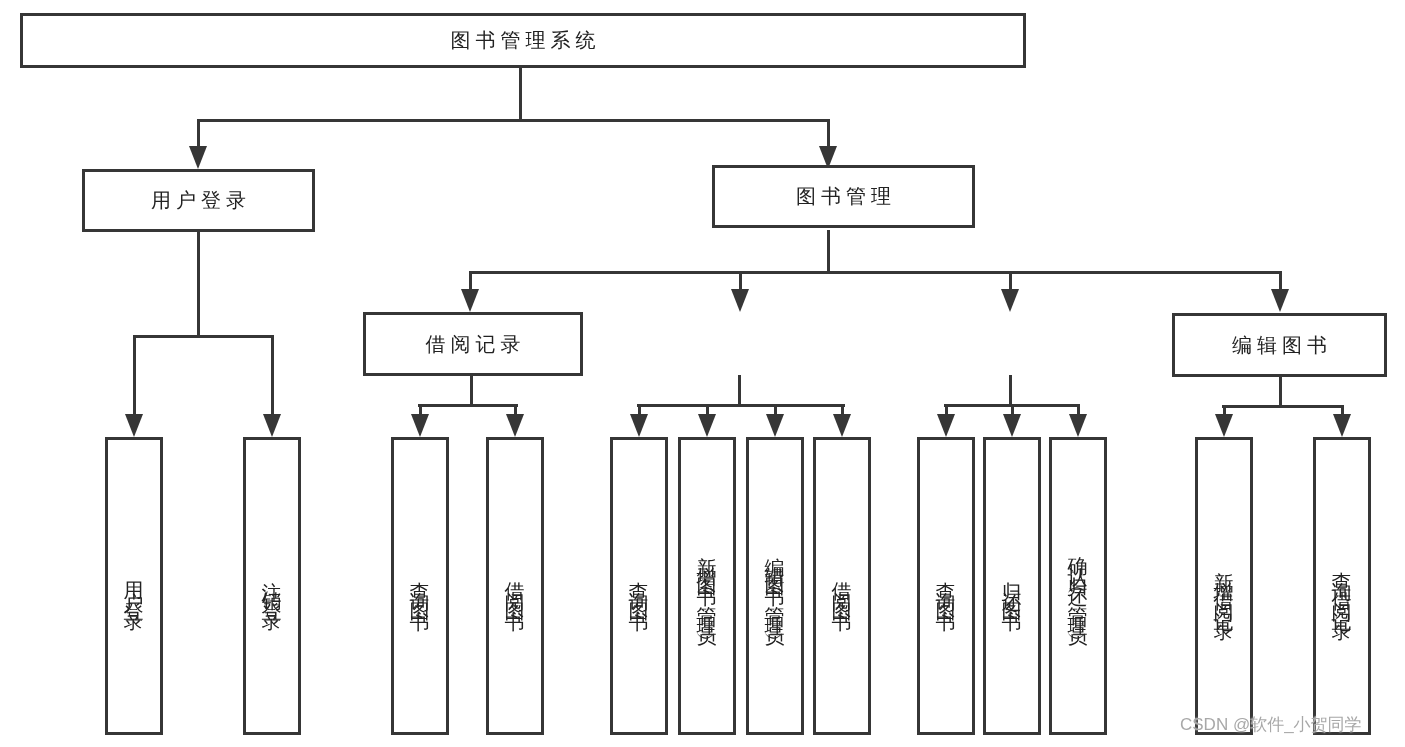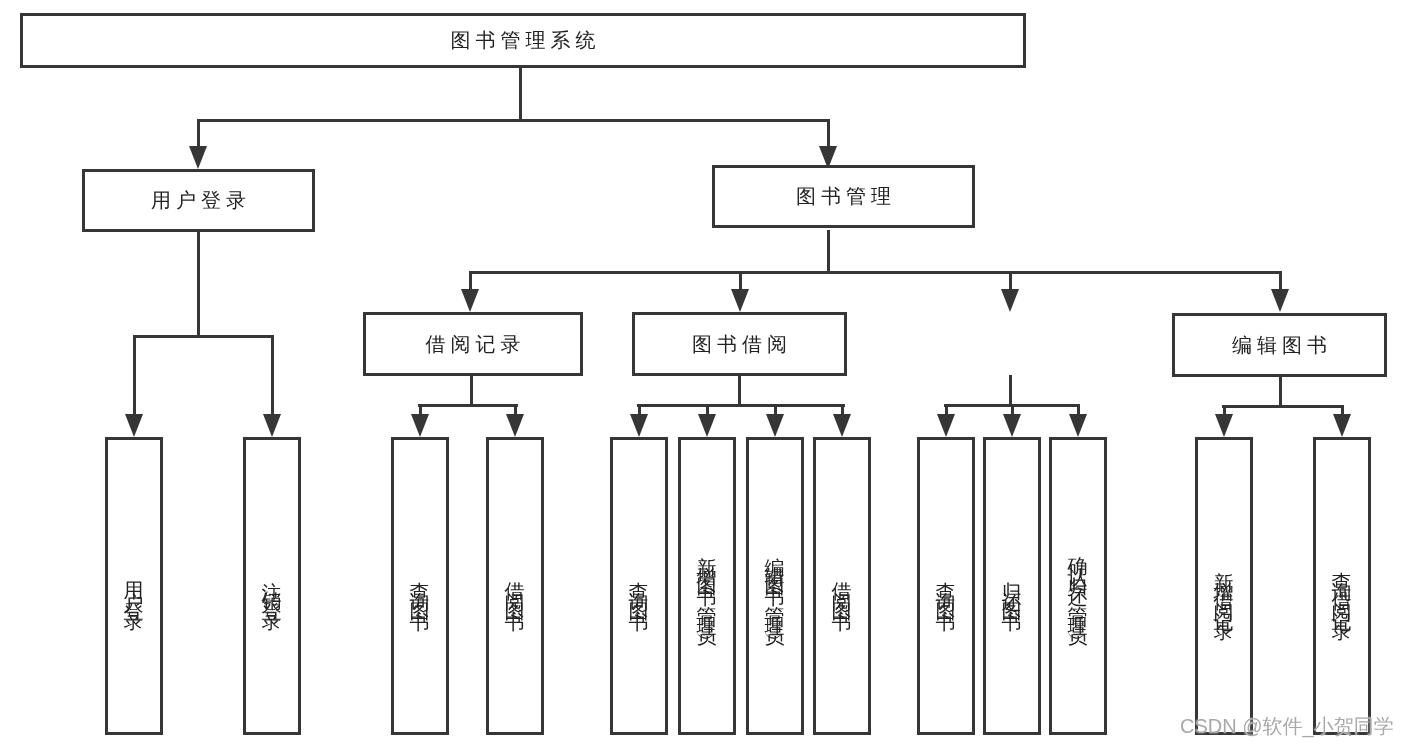--- a/index.html
+++ b/index.html
@@ -22,21 +22,21 @@
     font-size:20px;letter-spacing:10px;line-height:1;text-indent:0;white-space:normal;
   }
   .line{position:absolute;background:var(--line);}
   .arrow{
     position:absolute;width:0;height:0;
     border-left:9px solid transparent;border-right:9px solid transparent;
     border-top:23px solid var(--line);
   }
   .watermark{
     position:absolute;left:1180px;top:713px;z-index:5;
-    font-size:20px;color:var(--watermark);white-space:nowrap;
+    font-size:17px;color:var(--watermark);white-space:nowrap;
     text-shadow:0 0 2px #fff;
   }
 </style>
 </head>
 <body style="--line: #363636; --text: #222222; --background: #ffffff; --watermark: #a8a8a8;">
 
 <div class="canvas">
 
   <div class="node" style="left:20px;top:13px;width:1006px;height:55px;">
     <span class="lbl">图书管理系统</span>
@@ -69,23 +69,20 @@
   <div class="line" style="left:739px;top:271px;width:3px;height:20px;"></div>
   <div class="line" style="left:1009px;top:271px;width:3px;height:20px;"></div>
   <div class="line" style="left:1279px;top:271px;width:3px;height:20px;"></div>
   <div class="arrow" style="left:461px;top:289px;"></div>
   <div class="arrow" style="left:731px;top:289px;"></div>
   <div class="arrow" style="left:1001px;top:289px;"></div>
   <div class="arrow" style="left:1271px;top:289px;"></div>
 
   <div class="node" style="left:363px;top:312px;width:220px;height:64px;">
     <span class="lbl">借阅记录</span>
-  </div>
-  <div class="node" style="left:632px;top:312px;width:215px;height:64px;">
-    <span class="lbl">图书借阅</span>
   </div>
   <div class="node" style="left:1172px;top:313px;width:215px;height:64px;">
     <span class="lbl">编辑图书</span>
   </div>
 
   <div class="line" style="left:470px;top:375px;width:3px;height:31px;"></div>
   <div class="line" style="left:418px;top:404px;width:100px;height:3px;"></div>
   <div class="line" style="left:419px;top:404px;width:3px;height:13px;"></div>
   <div class="line" style="left:514px;top:404px;width:3px;height:13px;"></div>
   <div class="arrow" style="left:411px;top:414px;"></div>

